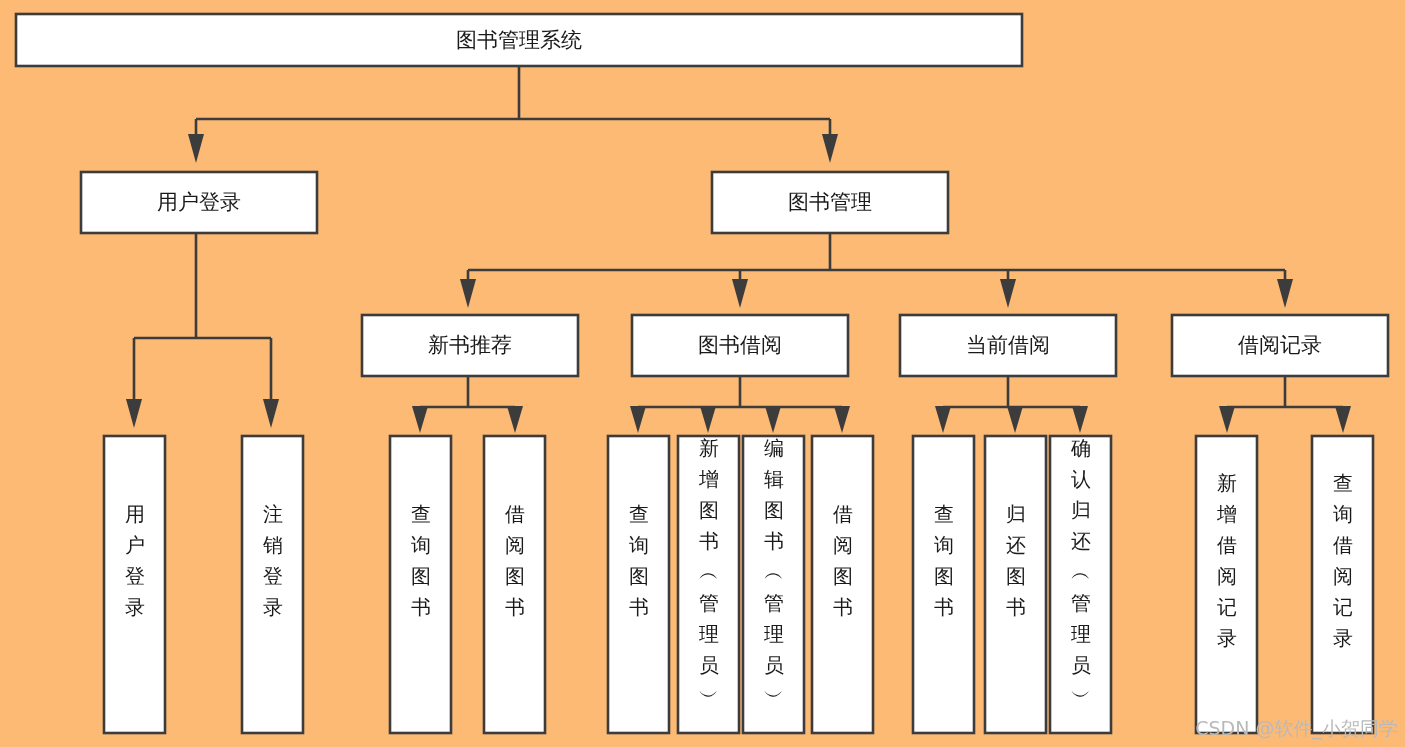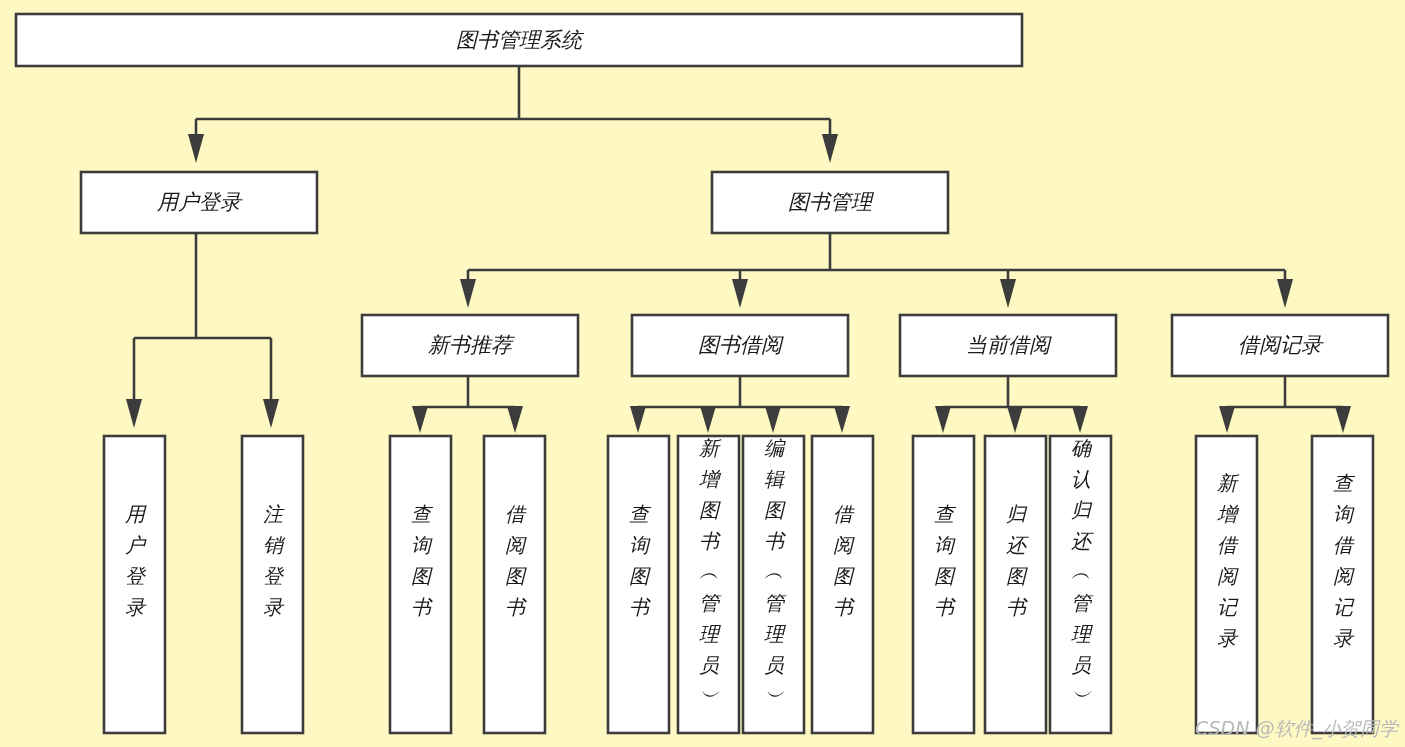--- a/index.html
+++ b/index.html
@@ -8,23 +8,22 @@
     padding: 0;
     background: #ffffff;
   }
   body {
     font-family: "DejaVu Sans", "Liberation Sans", sans-serif;
   }
   #diagram-root {
     position: relative;
     width: 1405px;
     height: 747px;
-    background: #fef9c3;
+    background: #fdba74;
     overflow: hidden;
-    font-style: italic;
   }
   svg#tree-svg {
     position: absolute;
     left: 0;
     top: 0;
     width: 1405px;
     height: 747px;
     display: block;
   }
   .node-box {

